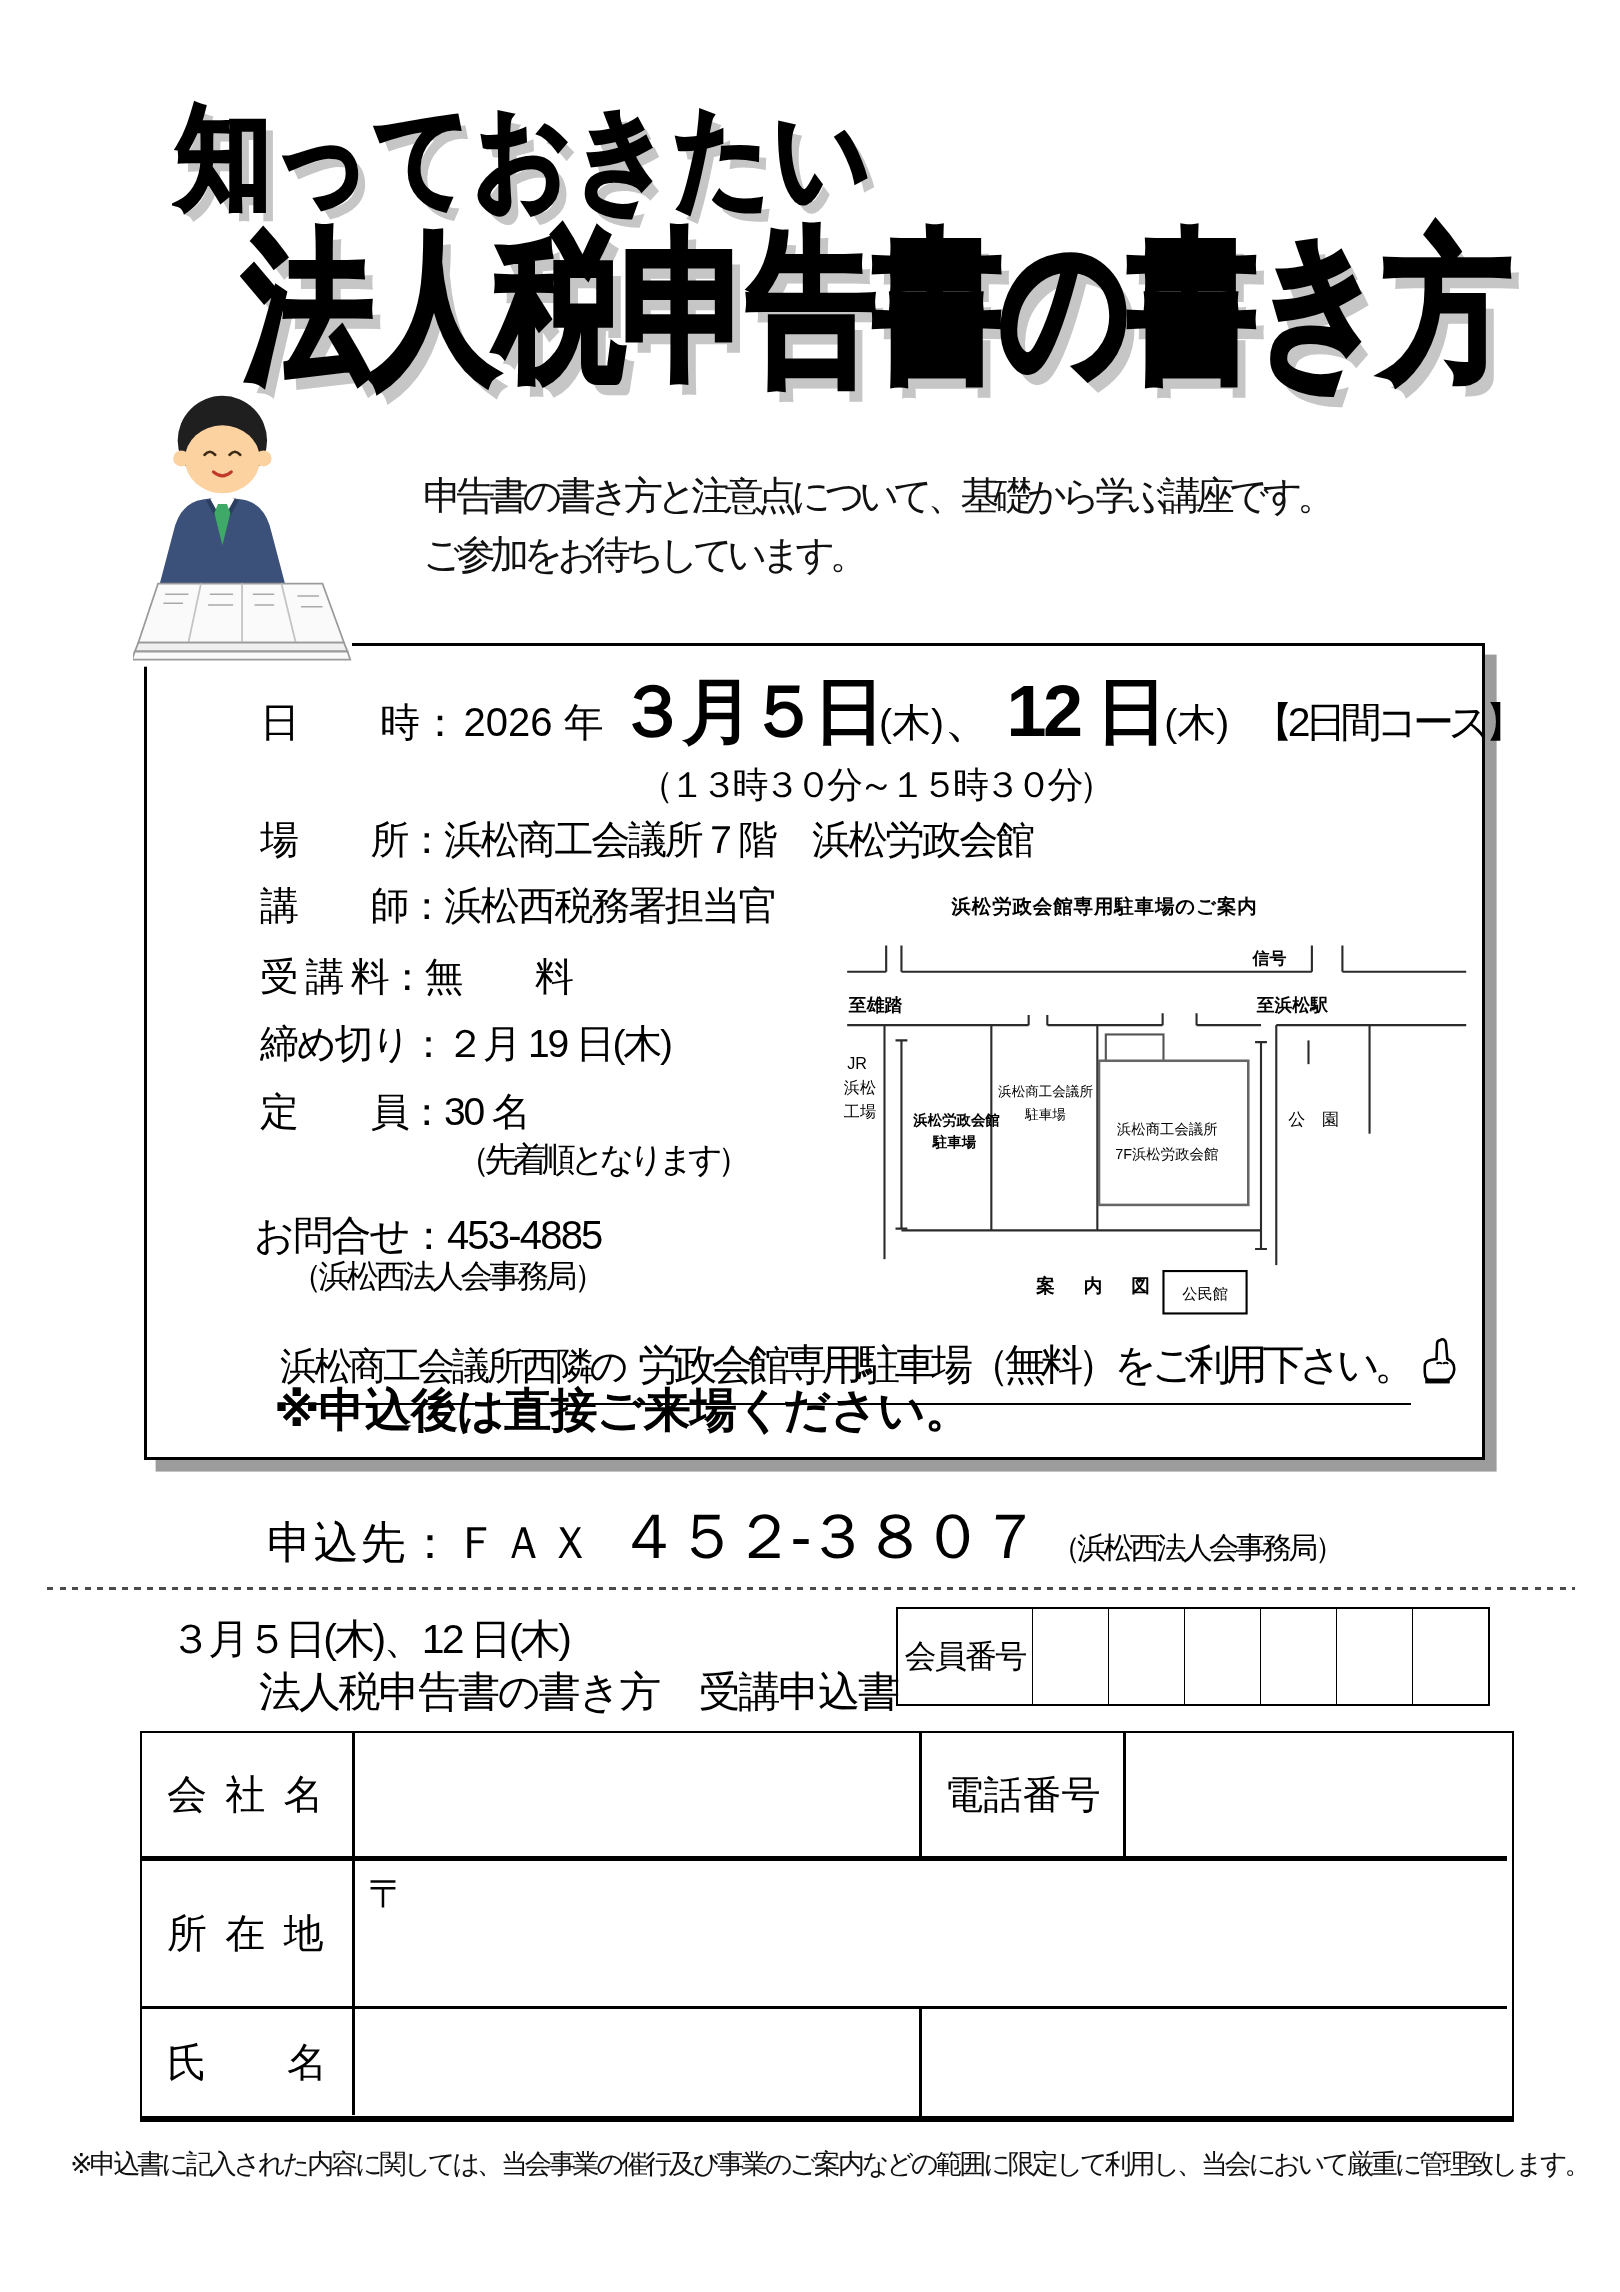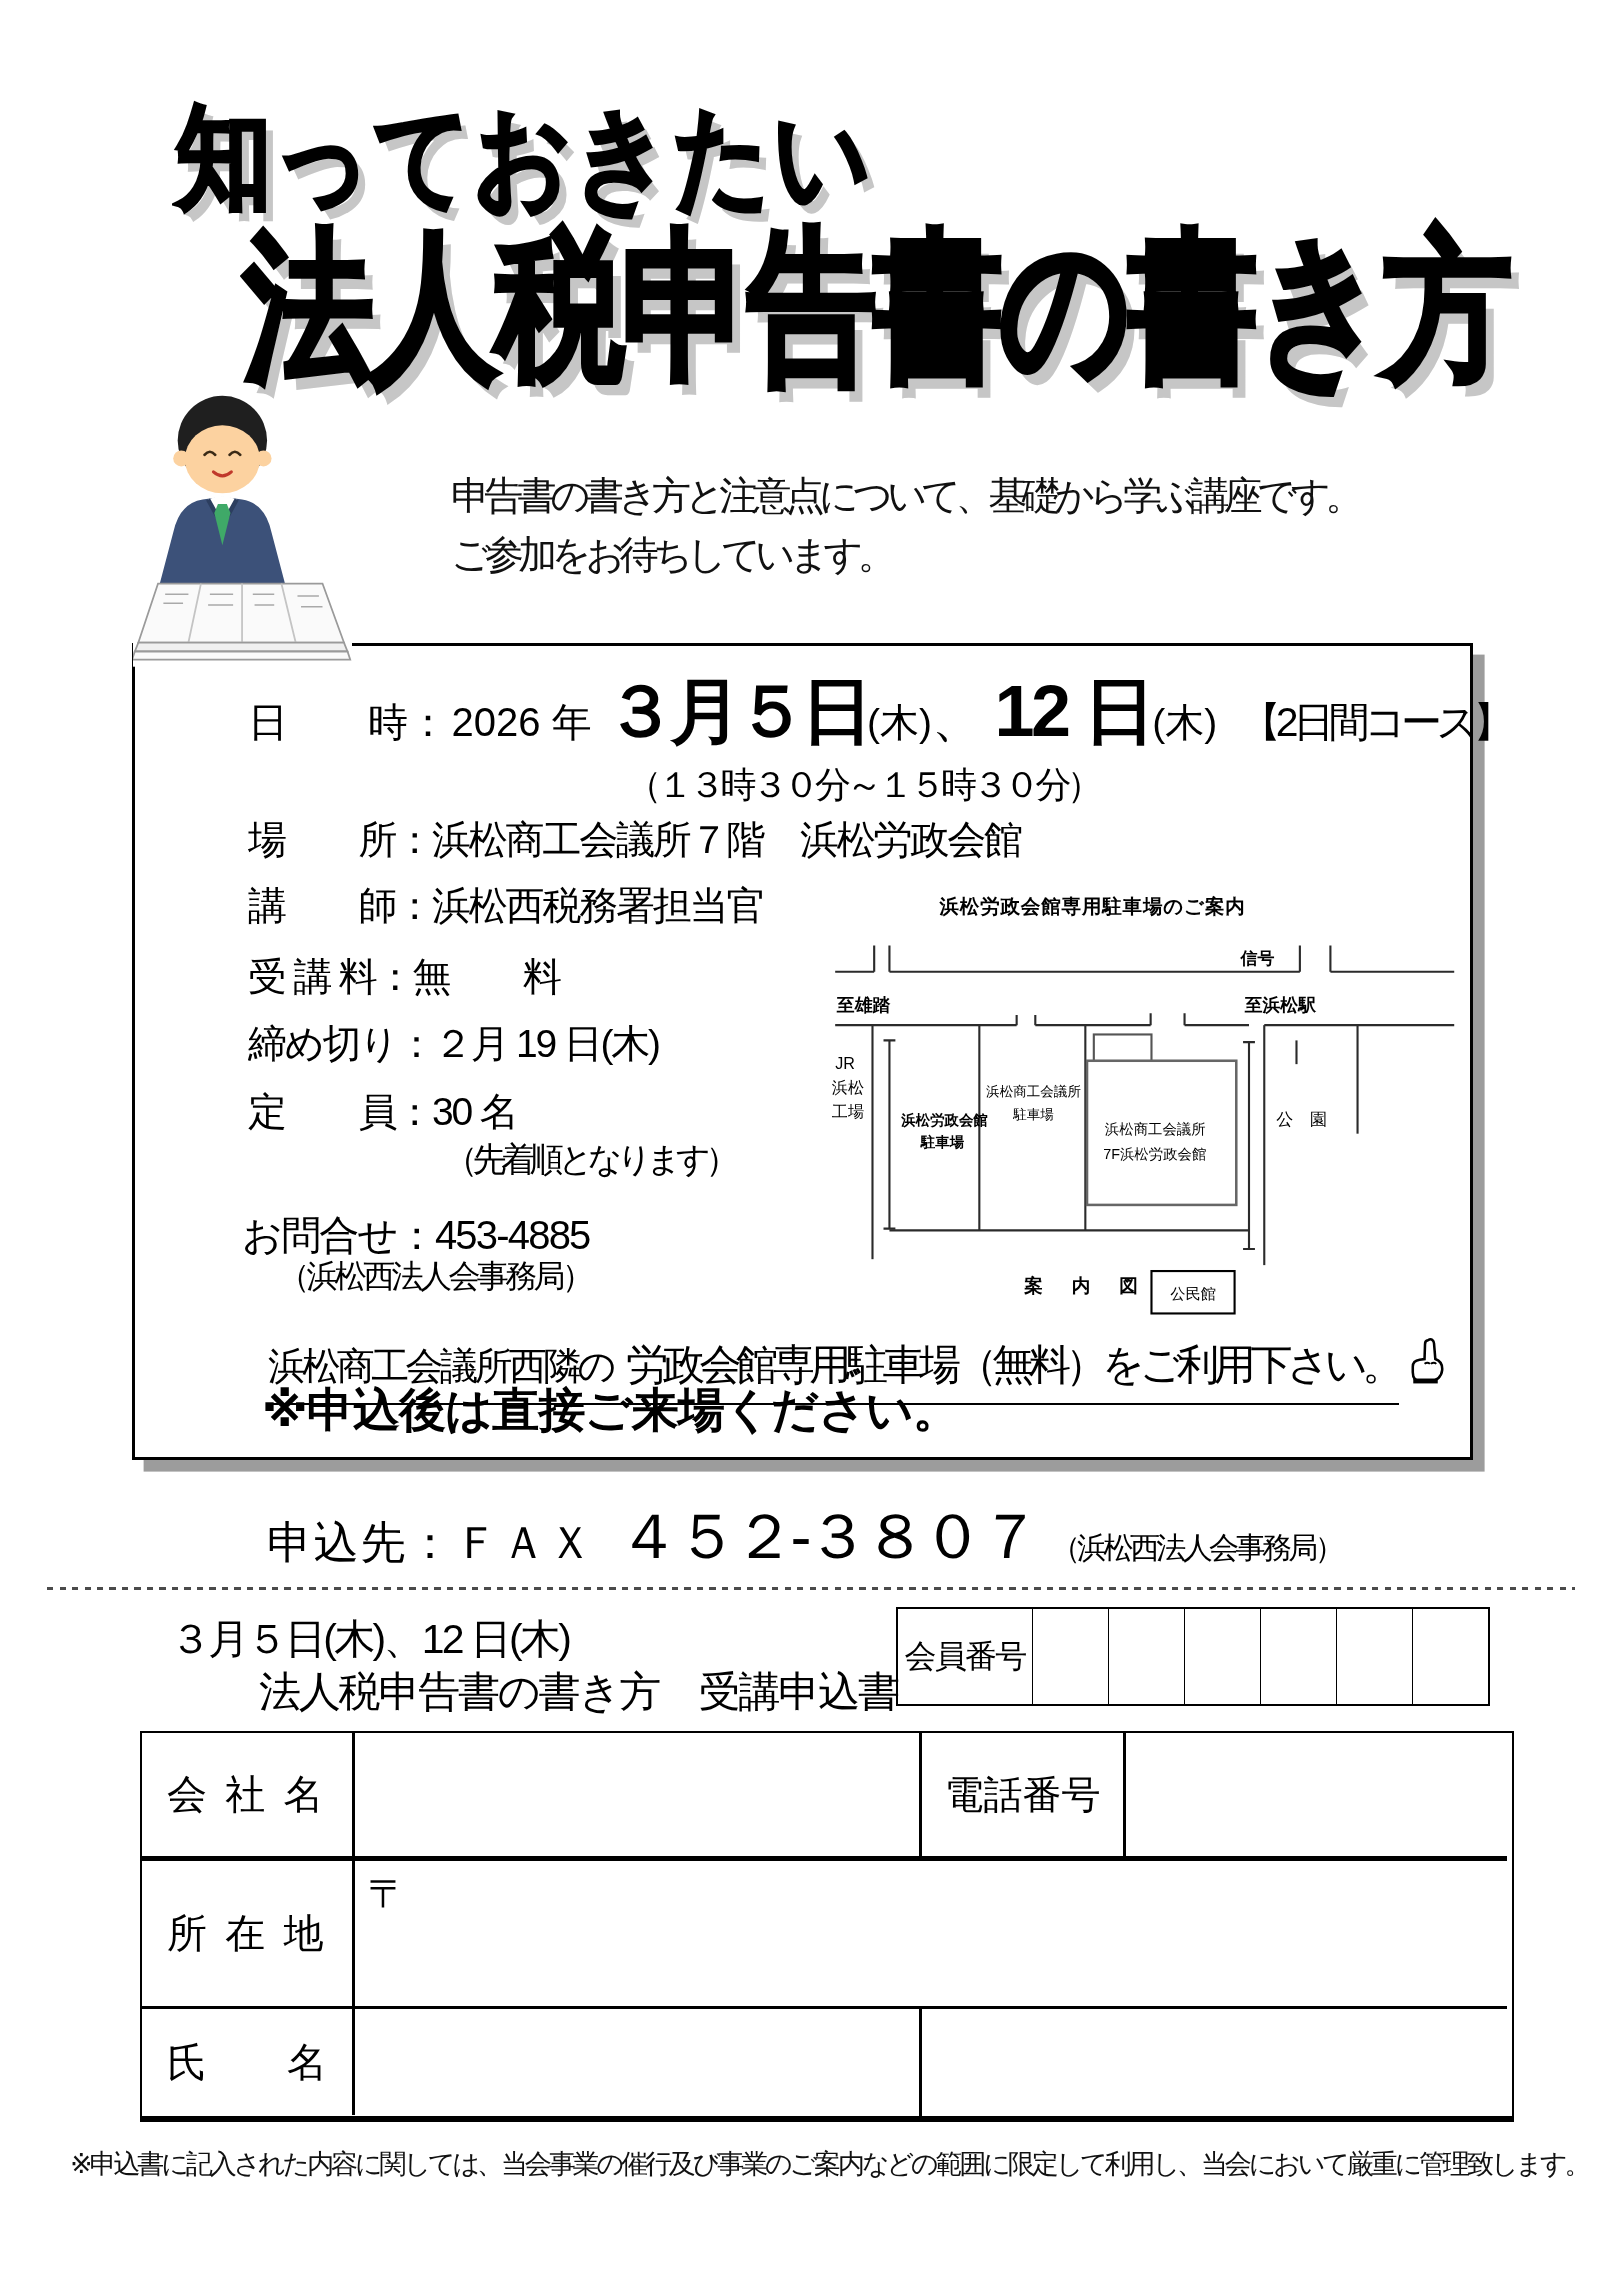--- a/index.html
+++ b/index.html
@@ -9,24 +9,24 @@
   .nowrap{white-space:nowrap;}
 
   
   .title-sm{left:176px;top:82px;font-size:113px;font-weight:900;letter-spacing:1.8px;
             transform:scaleX(.85);transform-origin:left top;-webkit-text-stroke:3.6px #000;
             text-shadow:9.9px 9.9px 0 #c6c6c6;}
   .title-lg{left:244px;top:199px;font-size:163px;font-weight:900;letter-spacing:-3.6px;
             transform:scaleX(.79);transform-origin:left top;-webkit-text-stroke:5.4px #000;
             text-shadow:12.5px 12.5px 0 #c6c6c6;}
 
-  .intro{left:423px;top:466px;font-size:39px;letter-spacing:-5.8px;line-height:1.52;color:#111;margin-left:28px;}
-
-  
-  .main-box{left:132px;top:643px;width:1341px;height:817px;border:3.6px solid #000;
+  .intro{left:423px;top:466px;font-size:39px;letter-spacing:-5.8px;line-height:1.52;color:#111;}
+
+  
+  .main-box{left:144px;top:643px;width:1341px;height:817px;border:3.6px solid #000;
             box-sizing:border-box;box-shadow:11.6px 11.6px 0 #9c9c9c;background:#fff;}
   .dt-row{left:113px;top:18px;display:flex;align-items:baseline;white-space:nowrap;}
   .dt-label{font-size:40px;letter-spacing:0;}
   .dt-year{font-size:40px;margin-left:3.6px;}
   .dt-big{font-size:72px;font-weight:600;letter-spacing:-6.3px;margin-left:12.5px;}
   .dt-big2{font-size:72px;font-weight:600;letter-spacing:-3.6px;}
   .dt-dow{font-size:39px;}
   .dt-comma{font-size:50px;}
   .dt-course{font-size:41px;letter-spacing:-5.4px;margin-left:23px;}
   .time-line{left:491px;top:115px;font-size:36px;letter-spacing:-4.5px;}

